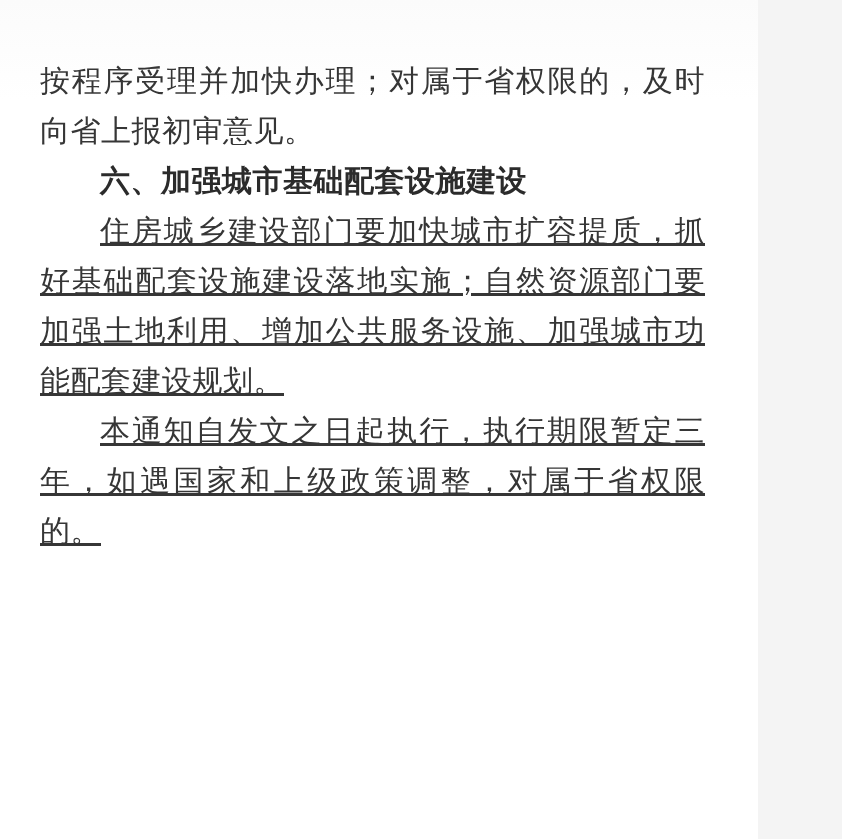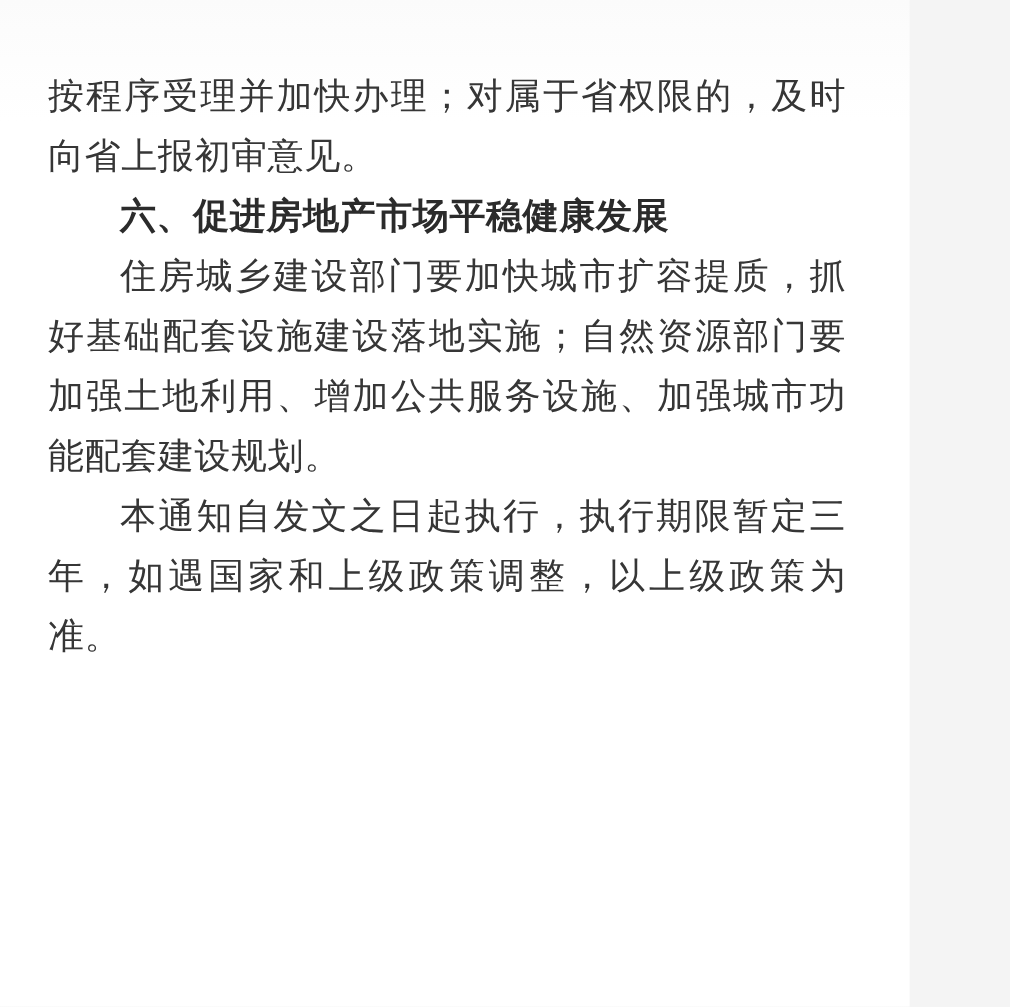--- a/index.html
+++ b/index.html
@@ -25,37 +25,38 @@
     margin: 0;
     font-size: 30px;
     line-height: 50px;
     letter-spacing: 0.5px;
     text-align: justify;
     text-justify: inter-character;
     color: #363636;
   }
   .indent {
     text-indent: 2em;
+    text-decoration: underline;
   }
   .section-heading {
     margin: 0;
     font-family: "DejaVu Sans", "Liberation Sans", sans-serif;
     font-weight: bold;
     font-size: 30px;
     line-height: 50px;
     letter-spacing: 0.5px;
     text-indent: 2em;
     color: #2b2b2b;
   }
 </style>
 </head>
 <body>
 
 <div class="page">
   <p class="body-text">按程序受理并加快办理；对属于省权限的，及时向省上报初审意见。</p>
 
-  <h2 class="section-heading">六、促进房地产市场平稳健康发展</h2>
+  <h2 class="section-heading">六、加强城市基础配套设施建设</h2>
 
   <p class="body-text indent">住房城乡建设部门要加快城市扩容提质，抓好基础配套设施建设落地实施；自然资源部门要加强土地利用、增加公共服务设施、加强城市功能配套建设规划。</p>
 
 
-  <p class="body-text indent">本通知自发文之日起执行，执行期限暂定三年，如遇国家和上级政策调整，以上级政策为准。</p>
+  <p class="body-text indent">本通知自发文之日起执行，执行期限暂定三年，如遇国家和上级政策调整，对属于省权限的。</p>
 </div>
 
 </body></html>

